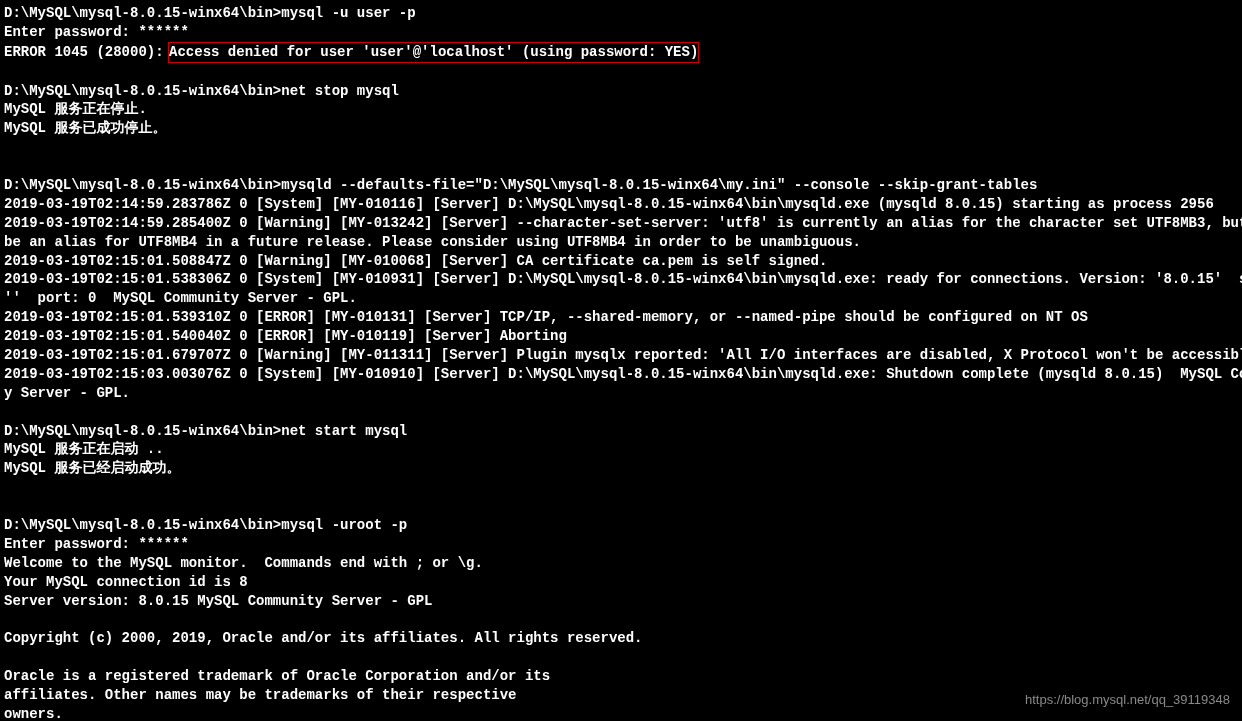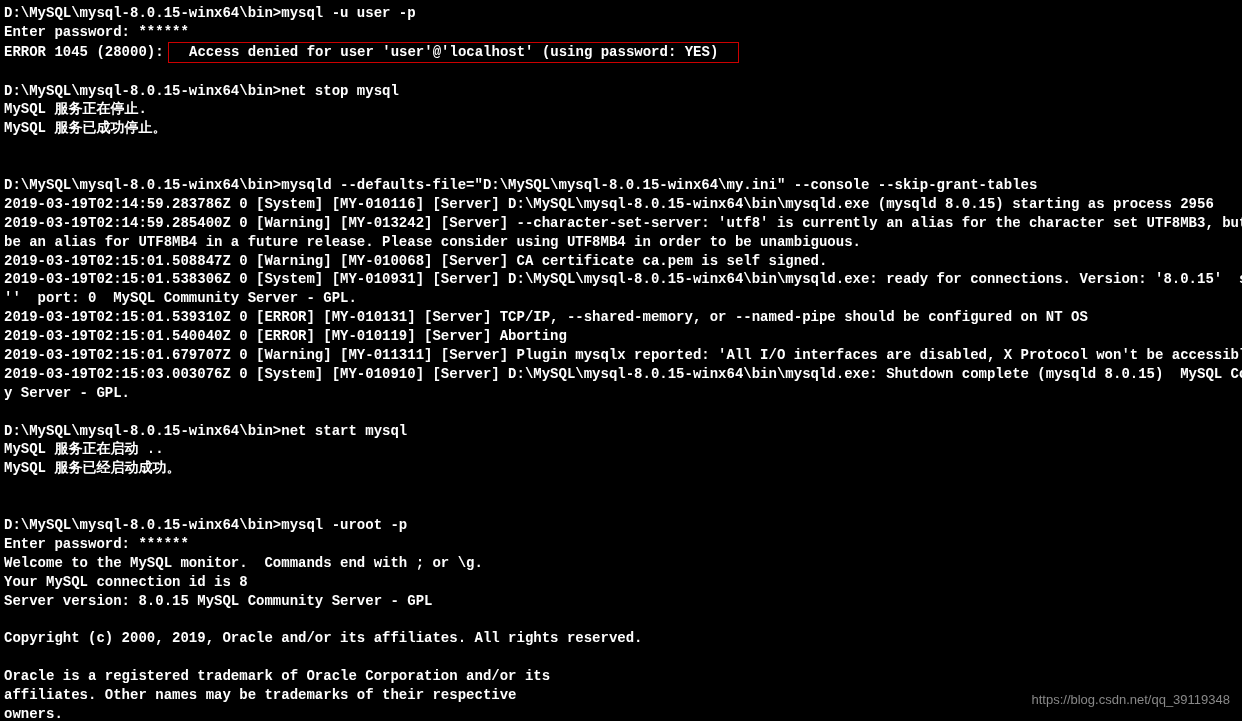--- a/index.html
+++ b/index.html
@@ -24,30 +24,30 @@
       position: relative;
     }
     .line {
       display: block;
       min-height: 1.35em;
       font-weight: bold;
     }
     .highlight-box {
       border: 1px solid #cc0000;
       display: inline-block;
-      padding: 0 20px;
+      padding: 0 0;
       margin-left: -4px;
     }
     .watermark {
       position: absolute;
       bottom: 12px;
       right: 12px;
       color: #aaa;
       font-size: 13px;
       font-family: Arial, sans-serif;
       opacity: 0.8;
     }
   </style>
 </head>
 <body>
 
 <div class="terminal" id="terminal"><span class="line">D:\MySQL\mysql-8.0.15-winx64\bin&gt;mysql -u user -p</span><span class="line">Enter password: ******</span><span class="line">ERROR 1045 (28000): <span class="highlight-box">Access denied for user 'user'@'localhost' (using password: YES)</span></span><span class="line">&nbsp;</span><span class="line">D:\MySQL\mysql-8.0.15-winx64\bin&gt;net stop mysql</span><span class="line">MySQL 服务正在停止.</span><span class="line">MySQL 服务已成功停止。</span><span class="line">&nbsp;</span><span class="line">&nbsp;</span><span class="line">D:\MySQL\mysql-8.0.15-winx64\bin&gt;mysqld --defaults-file="D:\MySQL\mysql-8.0.15-winx64\my.ini" --console --skip-grant-tables</span><span class="line">2019-03-19T02:14:59.283786Z 0 [System] [MY-010116] [Server] D:\MySQL\mysql-8.0.15-winx64\bin\mysqld.exe (mysqld 8.0.15) starting as process 2956</span><span class="line">2019-03-19T02:14:59.285400Z 0 [Warning] [MY-013242] [Server] --character-set-server: 'utf8' is currently an alias for the character set UTF8MB3, but will</span><span class="line">be an alias for UTF8MB4 in a future release. Please consider using UTF8MB4 in order to be unambiguous.</span><span class="line">2019-03-19T02:15:01.508847Z 0 [Warning] [MY-010068] [Server] CA certificate ca.pem is self signed.</span><span class="line">2019-03-19T02:15:01.538306Z 0 [System] [MY-010931] [Server] D:\MySQL\mysql-8.0.15-winx64\bin\mysqld.exe: ready for connections. Version: '8.0.15'  socket:</span><span class="line">''  port: 0  MySQL Community Server - GPL.</span><span class="line">2019-03-19T02:15:01.539310Z 0 [ERROR] [MY-010131] [Server] TCP/IP, --shared-memory, or --named-pipe should be configured on NT OS</span><span class="line">2019-03-19T02:15:01.540040Z 0 [ERROR] [MY-010119] [Server] Aborting</span><span class="line">2019-03-19T02:15:01.679707Z 0 [Warning] [MY-011311] [Server] Plugin mysqlx reported: 'All I/O interfaces are disabled, X Protocol won't be accessible'</span><span class="line">2019-03-19T02:15:03.003076Z 0 [System] [MY-010910] [Server] D:\MySQL\mysql-8.0.15-winx64\bin\mysqld.exe: Shutdown complete (mysqld 8.0.15)  MySQL Communit</span><span class="line">y Server - GPL.</span><span class="line">&nbsp;</span><span class="line">D:\MySQL\mysql-8.0.15-winx64\bin&gt;net start mysql</span><span class="line">MySQL 服务正在启动 ..</span><span class="line">MySQL 服务已经启动成功。</span><span class="line">&nbsp;</span><span class="line">&nbsp;</span><span class="line">D:\MySQL\mysql-8.0.15-winx64\bin&gt;mysql -uroot -p</span><span class="line">Enter password: ******</span><span class="line">Welcome to the MySQL monitor.  Commands end with ; or \g.</span><span class="line">Your MySQL connection id is 8</span><span class="line">Server version: 8.0.15 MySQL Community Server - GPL</span><span class="line">&nbsp;</span><span class="line">Copyright (c) 2000, 2019, Oracle and/or its affiliates. All rights reserved.</span><span class="line">&nbsp;</span><span class="line">Oracle is a registered trademark of Oracle Corporation and/or its</span><span class="line">affiliates. Other names may be trademarks of their respective</span><span class="line">owners.</span></div>
-<div class="watermark">https://blog.csdn.net/qq_39119348</div>
+<div class="watermark">https://blog.mysql.net/qq_39119348</div>
 
 </body></html>

